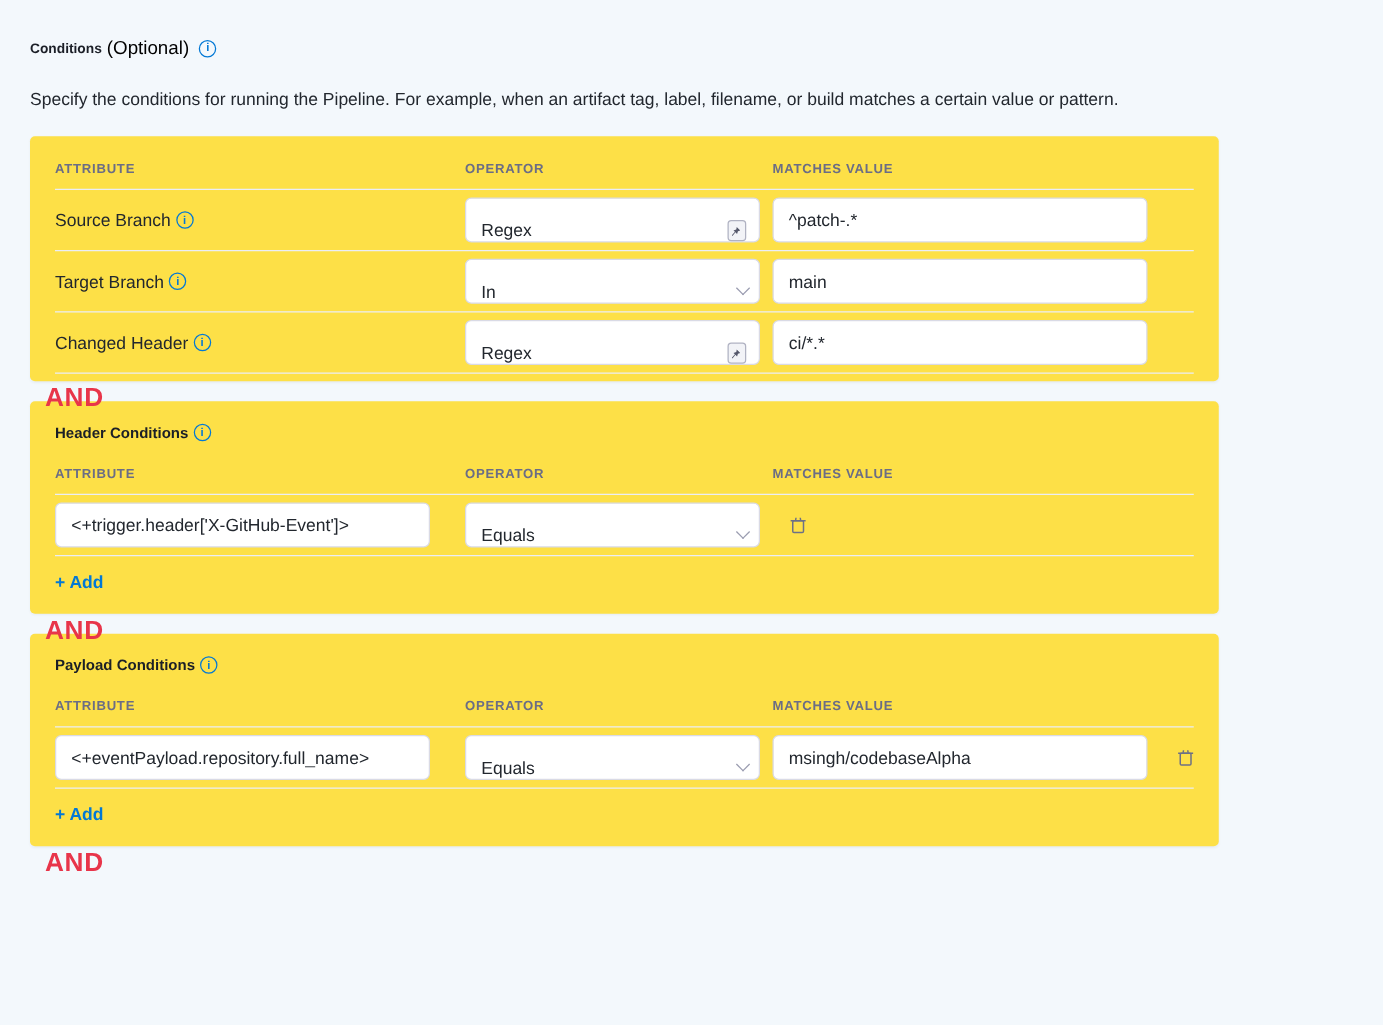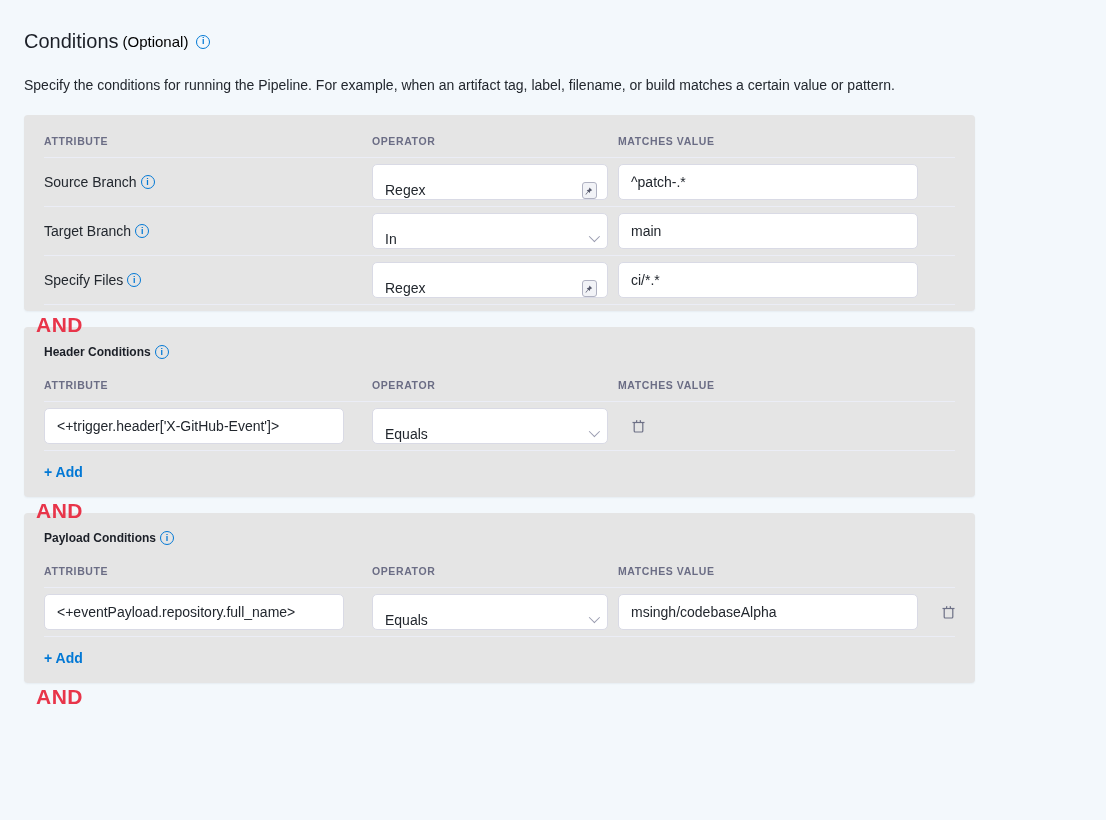--- a/index.html
+++ b/index.html
@@ -7,33 +7,33 @@
   body {
     background:#f3f8fc;
     font-family:"Liberation Sans", sans-serif;
     color:#22272e;
     overflow:hidden;
   }
   .content { padding:30px 0 0 24px; width:975px; }
 
   
   .page-title-row { display:flex; align-items:center; gap:4px; }
-  .page-title { font-size:20px; font-weight:normal; color:#1b1f27; }
+  .page-title { font-size:11px; font-weight:bold; color:#1b1f27; }
   .page-title-optional { font-size:15px; color:#000000; }
   .info-icon {
     display:inline-flex; align-items:center; justify-content:center;
     width:14px; height:14px; border:1.3px solid #0278d5; border-radius:50%;
     color:#0278d5; font-size:9px; font-weight:bold; font-style:normal;
     margin-left:4px; flex:0 0 auto; line-height:1;
   }
   .description { margin-top:24px; font-size:14px; color:#22272e; }
 
   
   .panel {
-    background:#e5e5e5; border-radius:4px; width:951px;
+    background:#fde047; border-radius:4px; width:951px;
     box-shadow:0 1px 2px rgba(40,60,90,.06);
     position:relative; z-index:1;
   }
   .panel.first { margin-top:22px; padding:14px 20px 6px 20px; }
   .panel.cond { margin-top:0; padding:18px 20px 12px 20px; }
 
   .grid-row {
     display:grid;
     grid-template-columns:318px 236px 300px 1fr;
     column-gap:10px; align-items:center;
@@ -143,21 +143,21 @@
       <div class="select">
         <span>In</span>
         <span class="chevron"></span>
       </div>
       <input class="text-input" value="main" style="">
       <span></span>
     </div>
 
     <div class="grid-row row">
       <span class="row-label">
-        <span>Specify Files</span>
+        <span>Changed Header</span>
         <span class="info-icon">i</span>
       </span>
       <div class="select">
         <span>Regex</span>
         <span class="pin-box">
           <svg class="pin-glyph" viewBox="0 0 10 11">
               <path d="M5.5 0.5 L9 4 L6.7 4.8 L5.8 7.5 L4.2 5.9 L1.2 9.5 L0.6 8.9 L3.7 5.4 L2.2 4 L5 3 Z" fill="#55586b"></path>
             </svg>
         </span>
       </div>

